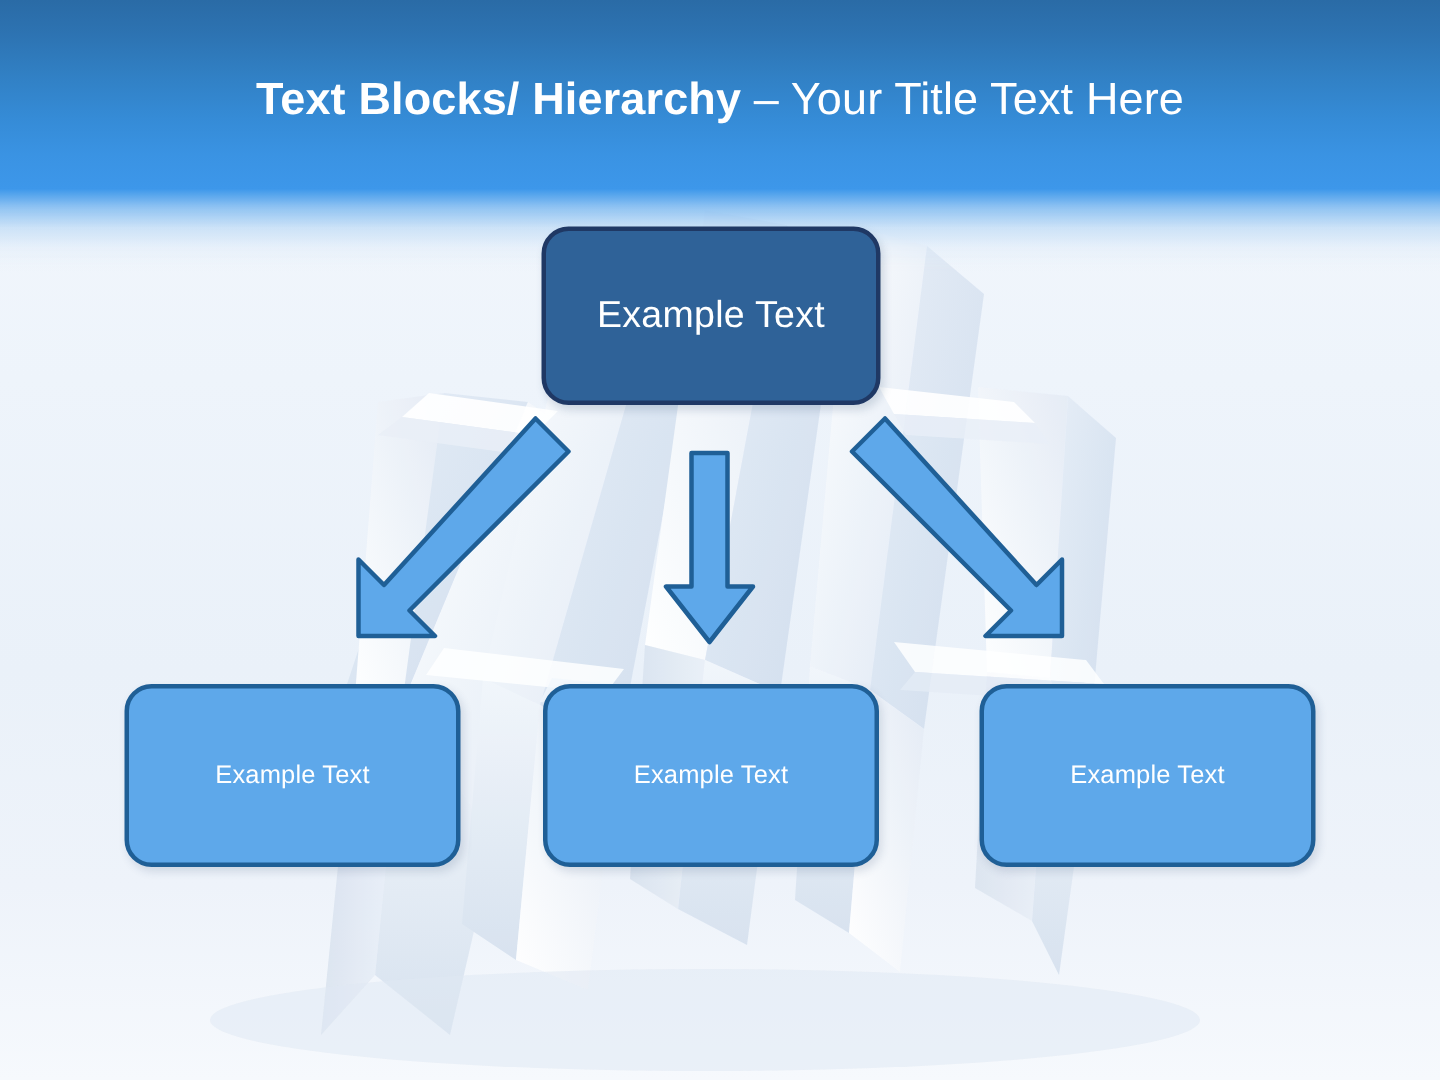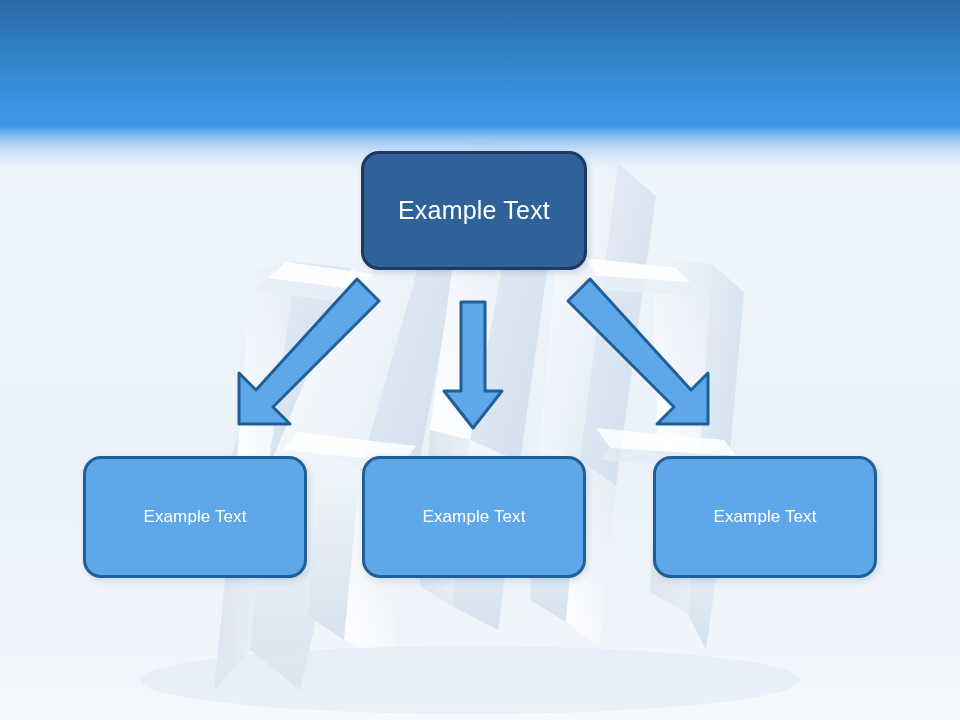--- a/index.html
+++ b/index.html
@@ -191,20 +191,23 @@
       <polygon points="610,448 736,456 724,468 600,460" fill="#e4ebf5" opacity="0.75"></polygon>
       <polygon points="368,452 466,462 458,476 360,468" fill="#f3f7fc" opacity="0.8"></polygon>
 
       <ellipse cx="470" cy="680" rx="330" ry="34" fill="#dfe8f3" opacity="0.55"></ellipse>
     </g>
   </svg>
 
   <div class="header-band"></div>
   <div class="header-fade"></div>
 
+  <div class="slide-title">
+    <span class="t-strong">Text Blocks/ Hierarchy</span><span class="t-sep"> – </span><span class="t-light">Your Title Text Here</span>
+  </div>
 
   <svg class="arrows" viewBox="0 0 960 720">
 
     <polygon points="357,279 379,301 273,407 290,424 239,424 239,373 256,390" fill="#5ea8ea" stroke="#1f5f96" stroke-width="3" stroke-linejoin="round"></polygon>
 
     <polygon points="461,302 485,302 485,391 502,391 473,428 444,391 461,391" fill="#5ea8ea" stroke="#1f5f96" stroke-width="3" stroke-linejoin="round"></polygon>
 
     <polygon points="590,279 568,301 674,407 657,424 708,424 708,373 691,390" fill="#5ea8ea" stroke="#1f5f96" stroke-width="3" stroke-linejoin="round"></polygon>
   </svg>
 

